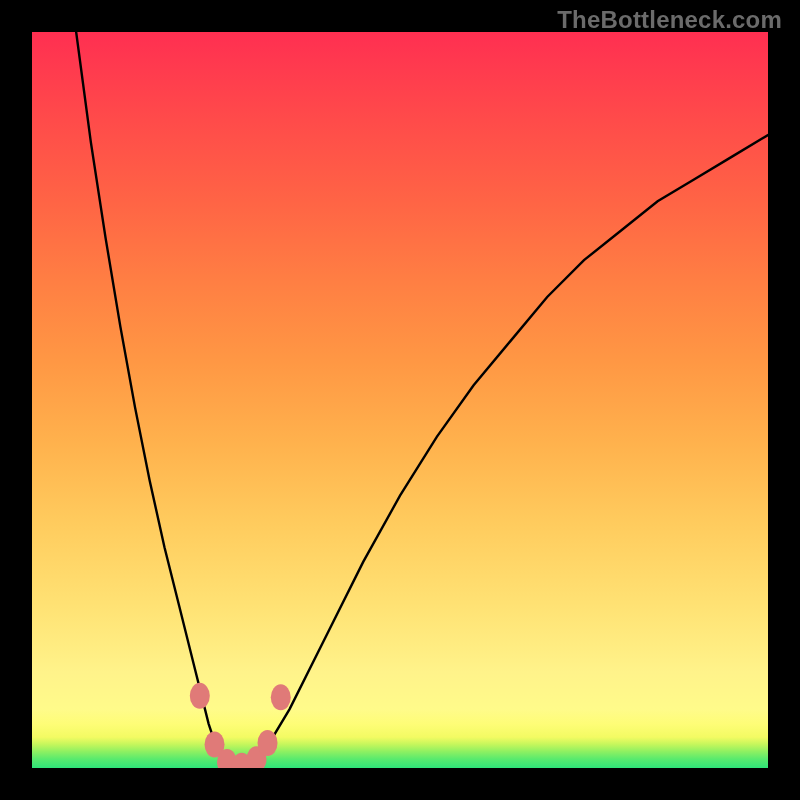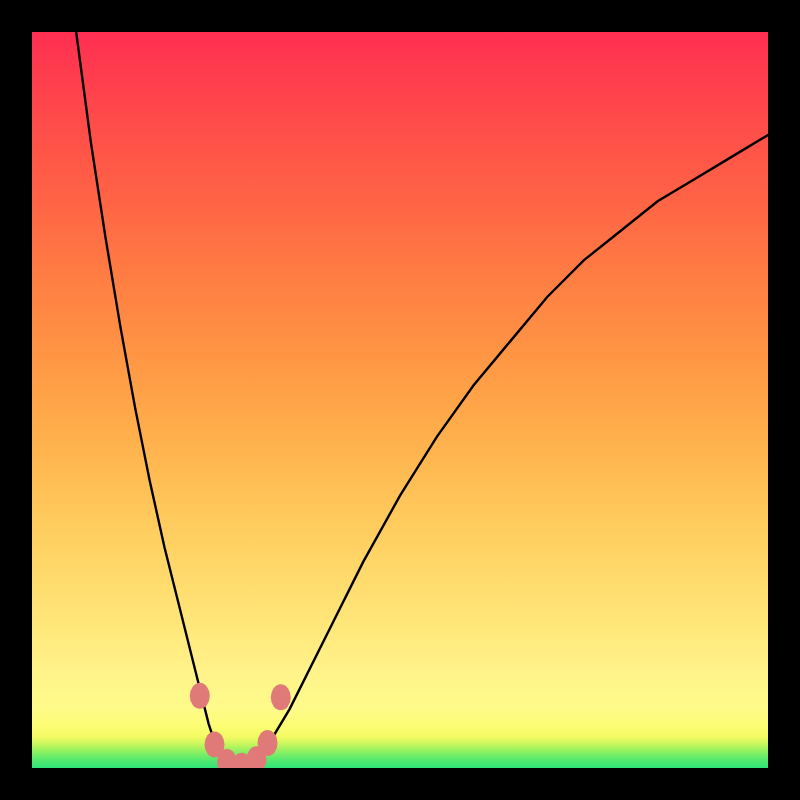--- a/index.html
+++ b/index.html
@@ -57,20 +57,21 @@
     top: 0;
     left: 0;
     width: 736px;
     height: 736px;
   }
 </style>
 </head>
 <body>
 
 <div class="frame">
+  <div class="attribution">TheBottleneck.com</div>
 
   <div class="plot">
     <svg class="curve" viewBox="0 0 736 736" preserveAspectRatio="none">
       <path id="curve-path" fill="none" stroke="#000000" stroke-width="2.4" stroke-linecap="round" d="M44.16 0.00 L58.88 110.40 L73.60 206.08 L88.32 294.40 L103.04 375.36 L117.76 448.96 L132.48 515.20 L147.20 574.08 L161.92 632.96 L169.28 662.40 L176.64 691.84 L184.00 713.92 L191.36 727.17 L198.72 733.06 L206.08 736.00 L213.44 735.26 L220.80 730.11 L235.52 713.92 L257.60 677.12 L294.40 603.52 L331.20 529.92 L368.00 463.68 L404.80 404.80 L441.60 353.28 L478.40 309.12 L515.20 264.96 L552.00 228.16 L588.80 198.72 L625.60 169.28 L662.40 147.20 L699.20 125.12 L736.00 103.04"></path>
       <g id="marker-group">
           <ellipse cx="167.81" cy="663.87" rx="10" ry="13" fill="#e07a78"></ellipse>
           <ellipse cx="182.53" cy="712.45" rx="10" ry="13" fill="#e07a78"></ellipse>
           <ellipse cx="195.04" cy="730.11" rx="10" ry="13" fill="#e07a78"></ellipse>
           <ellipse cx="209.76" cy="733.79" rx="10" ry="13" fill="#e07a78"></ellipse>
           <ellipse cx="224.48" cy="727.17" rx="10" ry="13" fill="#e07a78"></ellipse>

